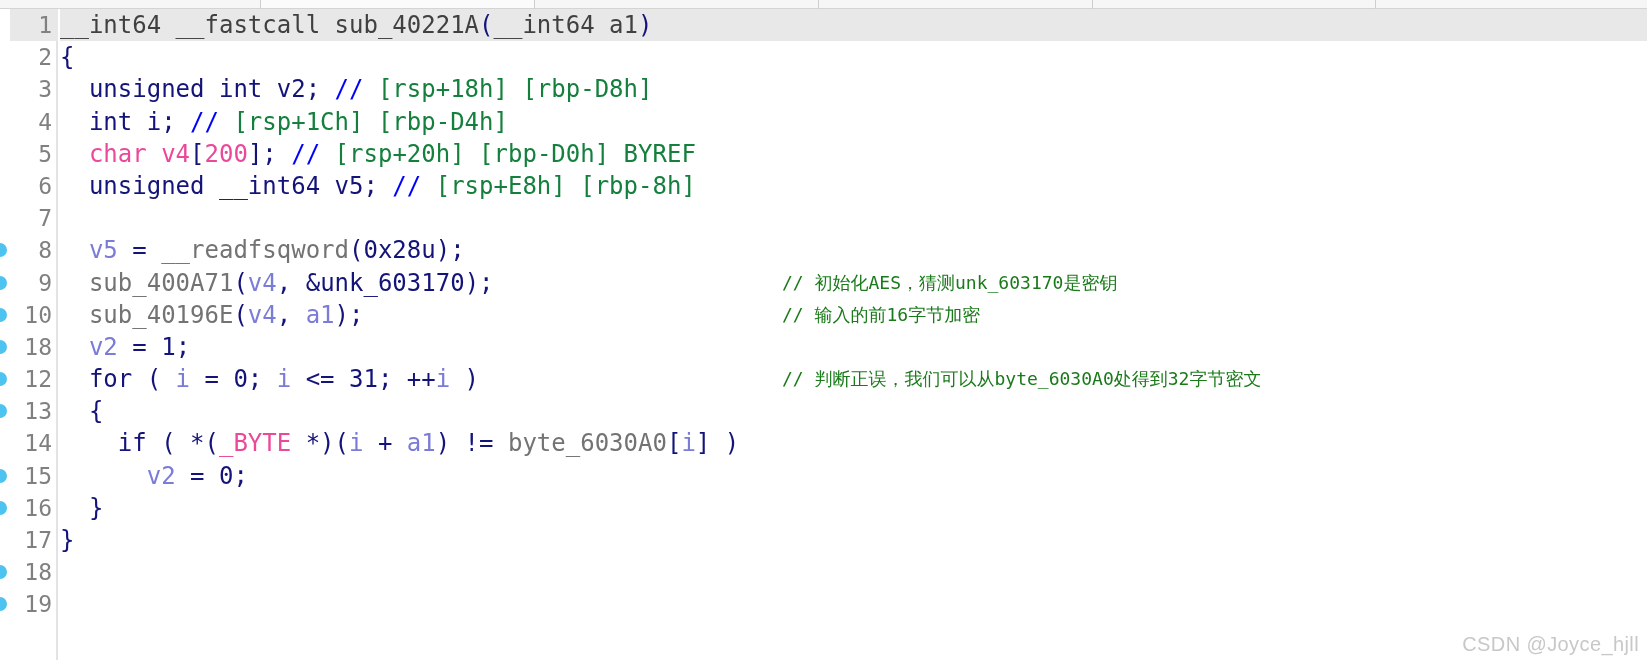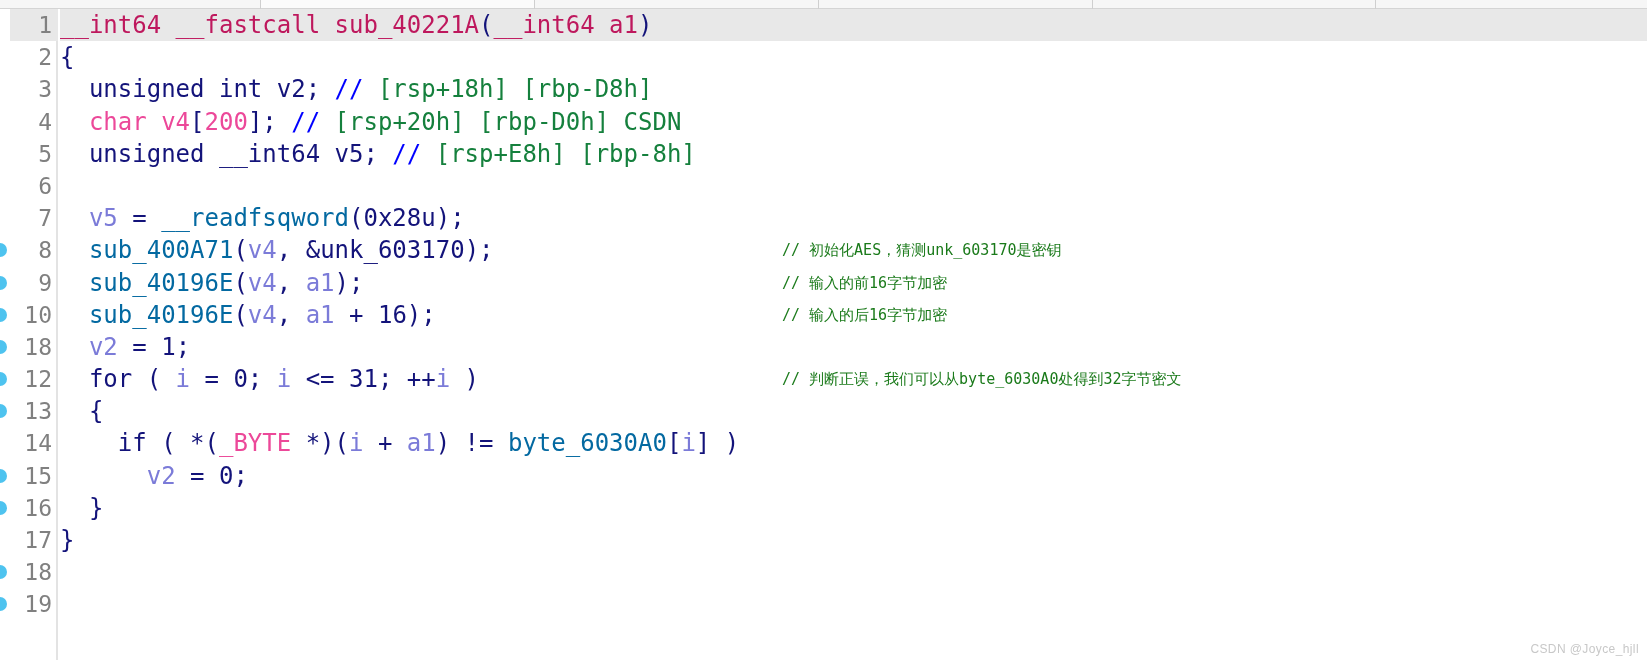--- a/index.html
+++ b/index.html
@@ -110,45 +110,45 @@
     left: -7px;
     top: 9px;
     width: 14px;
     height: 14px;
     border-radius: 50%;
     background: #4ec3ef;
   }
 
   
   .t-plain   { color: #13137a; }
-  .t-func    { color: #0369a1; }           
+  .t-func    { color: #737373; }           
   .t-var     { color: #7b7bd8; }           
   .t-grey    { color: #ec4899; }
   .t-cmt     { color: #0000ff; }           
   .t-off     { color: #15803d; }           
-  .t-dim     { color: #be185d; text-align: center; }           
+  .t-dim     { color: #404040; text-align: center; }           
 
   .usercmt {
     position: absolute;
     left: 722px;
     top: 0;
     height: 32.2px;
     line-height: 32.2px;
-    font-size: 15px;
+    font-size: 18px;
     color: #1a7a1a;
     font-family: "DejaVu Sans Mono", "Liberation Mono", monospace;
     white-space: pre;
   }
 
   #watermark {
     position: absolute;
     right: 8px;
     bottom: 4px;
     font-family: "Liberation Sans", sans-serif;
-    font-size: 12px;
+    font-size: 20px;
     color: #c8c8c8;
     letter-spacing: .4px;
     margin-top: 48px;
   }
 </style>
 </head>
 <body>
 
 <div id="top-strip">
   <div class="top-seg-light" style="left:261px;width:273px;"></div>
@@ -220,27 +220,27 @@
       <div class="lnum">15</div>
       <div class="lnum">16</div>
       <div class="lnum">17</div>
       <div class="lnum">18</div>
       <div class="lnum">19</div>
     </div>
   <div id="code-area">
       <div class="row hl-row"><span class="t-dim">__int64 __fastcall </span><span class="t-dim">sub_40221A</span><span class="t-plain">(</span><span class="t-dim">__int64 a1</span><span class="t-plain">)</span></div>
       <div class="row"><span class="t-plain">{</span></div>
       <div class="row"><span class="t-plain">  unsigned int </span><span class="t-plain">v2</span><span class="t-plain">; </span><span class="t-cmt">//</span><span class="t-plain"> </span><span class="t-off">[rsp+18h] [rbp-D8h]</span></div>
-      <div class="row"><span class="t-grey">  char </span><span class="t-grey">v4</span><span class="t-plain">[</span><span class="t-grey">200</span><span class="t-plain">]; </span><span class="t-cmt">//</span><span class="t-plain"> </span><span class="t-off">[rsp+20h] [rbp-D0h] CSDN</span></div>
+      <div class="row"><span class="t-plain">  int </span><span class="t-plain">i</span><span class="t-plain">; </span><span class="t-cmt">//</span><span class="t-plain"> </span><span class="t-off">[rsp+1Ch] [rbp-D4h]</span></div>
+      <div class="row"><span class="t-grey">  char </span><span class="t-grey">v4</span><span class="t-plain">[</span><span class="t-grey">200</span><span class="t-plain">]; </span><span class="t-cmt">//</span><span class="t-plain"> </span><span class="t-off">[rsp+20h] [rbp-D0h] BYREF</span></div>
       <div class="row"><span class="t-plain">  unsigned __int64 </span><span class="t-plain">v5</span><span class="t-plain">; </span><span class="t-cmt">//</span><span class="t-plain"> </span><span class="t-off">[rsp+E8h] [rbp-8h]</span></div>
       <div class="row"></div>
       <div class="row"><span class="t-plain">  </span><span class="t-var">v5</span><span class="t-plain"> = </span><span class="t-func">__readfsqword</span><span class="t-plain">(</span><span class="t-plain">0x28u</span><span class="t-plain">);</span></div>
       <div class="row"><span class="t-plain">  </span><span class="t-func">sub_400A71</span><span class="t-plain">(</span><span class="t-var">v4</span><span class="t-plain">, &amp;</span><span class="t-plain">unk_603170</span><span class="t-plain">);</span><span class="usercmt">// 初始化AES，猜测unk_603170是密钥</span></div>
       <div class="row"><span class="t-plain">  </span><span class="t-func">sub_40196E</span><span class="t-plain">(</span><span class="t-var">v4</span><span class="t-plain">, </span><span class="t-var">a1</span><span class="t-plain">);</span><span class="usercmt">// 输入的前16字节加密</span></div>
-      <div class="row"><span class="t-plain">  </span><span class="t-func">sub_40196E</span><span class="t-plain">(</span><span class="t-var">v4</span><span class="t-plain">, </span><span class="t-var">a1</span><span class="t-plain"> + </span><span class="t-plain">16</span><span class="t-plain">);</span><span class="usercmt">// 输入的后16字节加密</span></div>
       <div class="row"><span class="t-plain">  </span><span class="t-var">v2</span><span class="t-plain"> = </span><span class="t-plain">1</span><span class="t-plain">;</span></div>
       <div class="row"><span class="t-plain">  for ( </span><span class="t-var">i</span><span class="t-plain"> = </span><span class="t-plain">0</span><span class="t-plain">; </span><span class="t-var">i</span><span class="t-plain"> &lt;= </span><span class="t-plain">31</span><span class="t-plain">; ++</span><span class="t-var">i</span><span class="t-plain"> )</span><span class="usercmt">// 判断正误，我们可以从byte_6030A0处得到32字节密文</span></div>
       <div class="row"><span class="t-plain">  {</span></div>
       <div class="row"><span class="t-plain">    if ( *(</span><span class="t-grey">_BYTE</span><span class="t-plain"> *)(</span><span class="t-var">i</span><span class="t-plain"> + </span><span class="t-var">a1</span><span class="t-plain">) != </span><span class="t-func">byte_6030A0</span><span class="t-plain">[</span><span class="t-var">i</span><span class="t-plain">] )</span></div>
       <div class="row"><span class="t-plain">      </span><span class="t-var">v2</span><span class="t-plain"> = </span><span class="t-plain">0</span><span class="t-plain">;</span></div>
       <div class="row"><span class="t-plain">  }</span></div>
       <div class="row"><span class="t-plain">}</span></div>
     </div>
 
   <div id="watermark">CSDN @Joyce_hjll</div>

